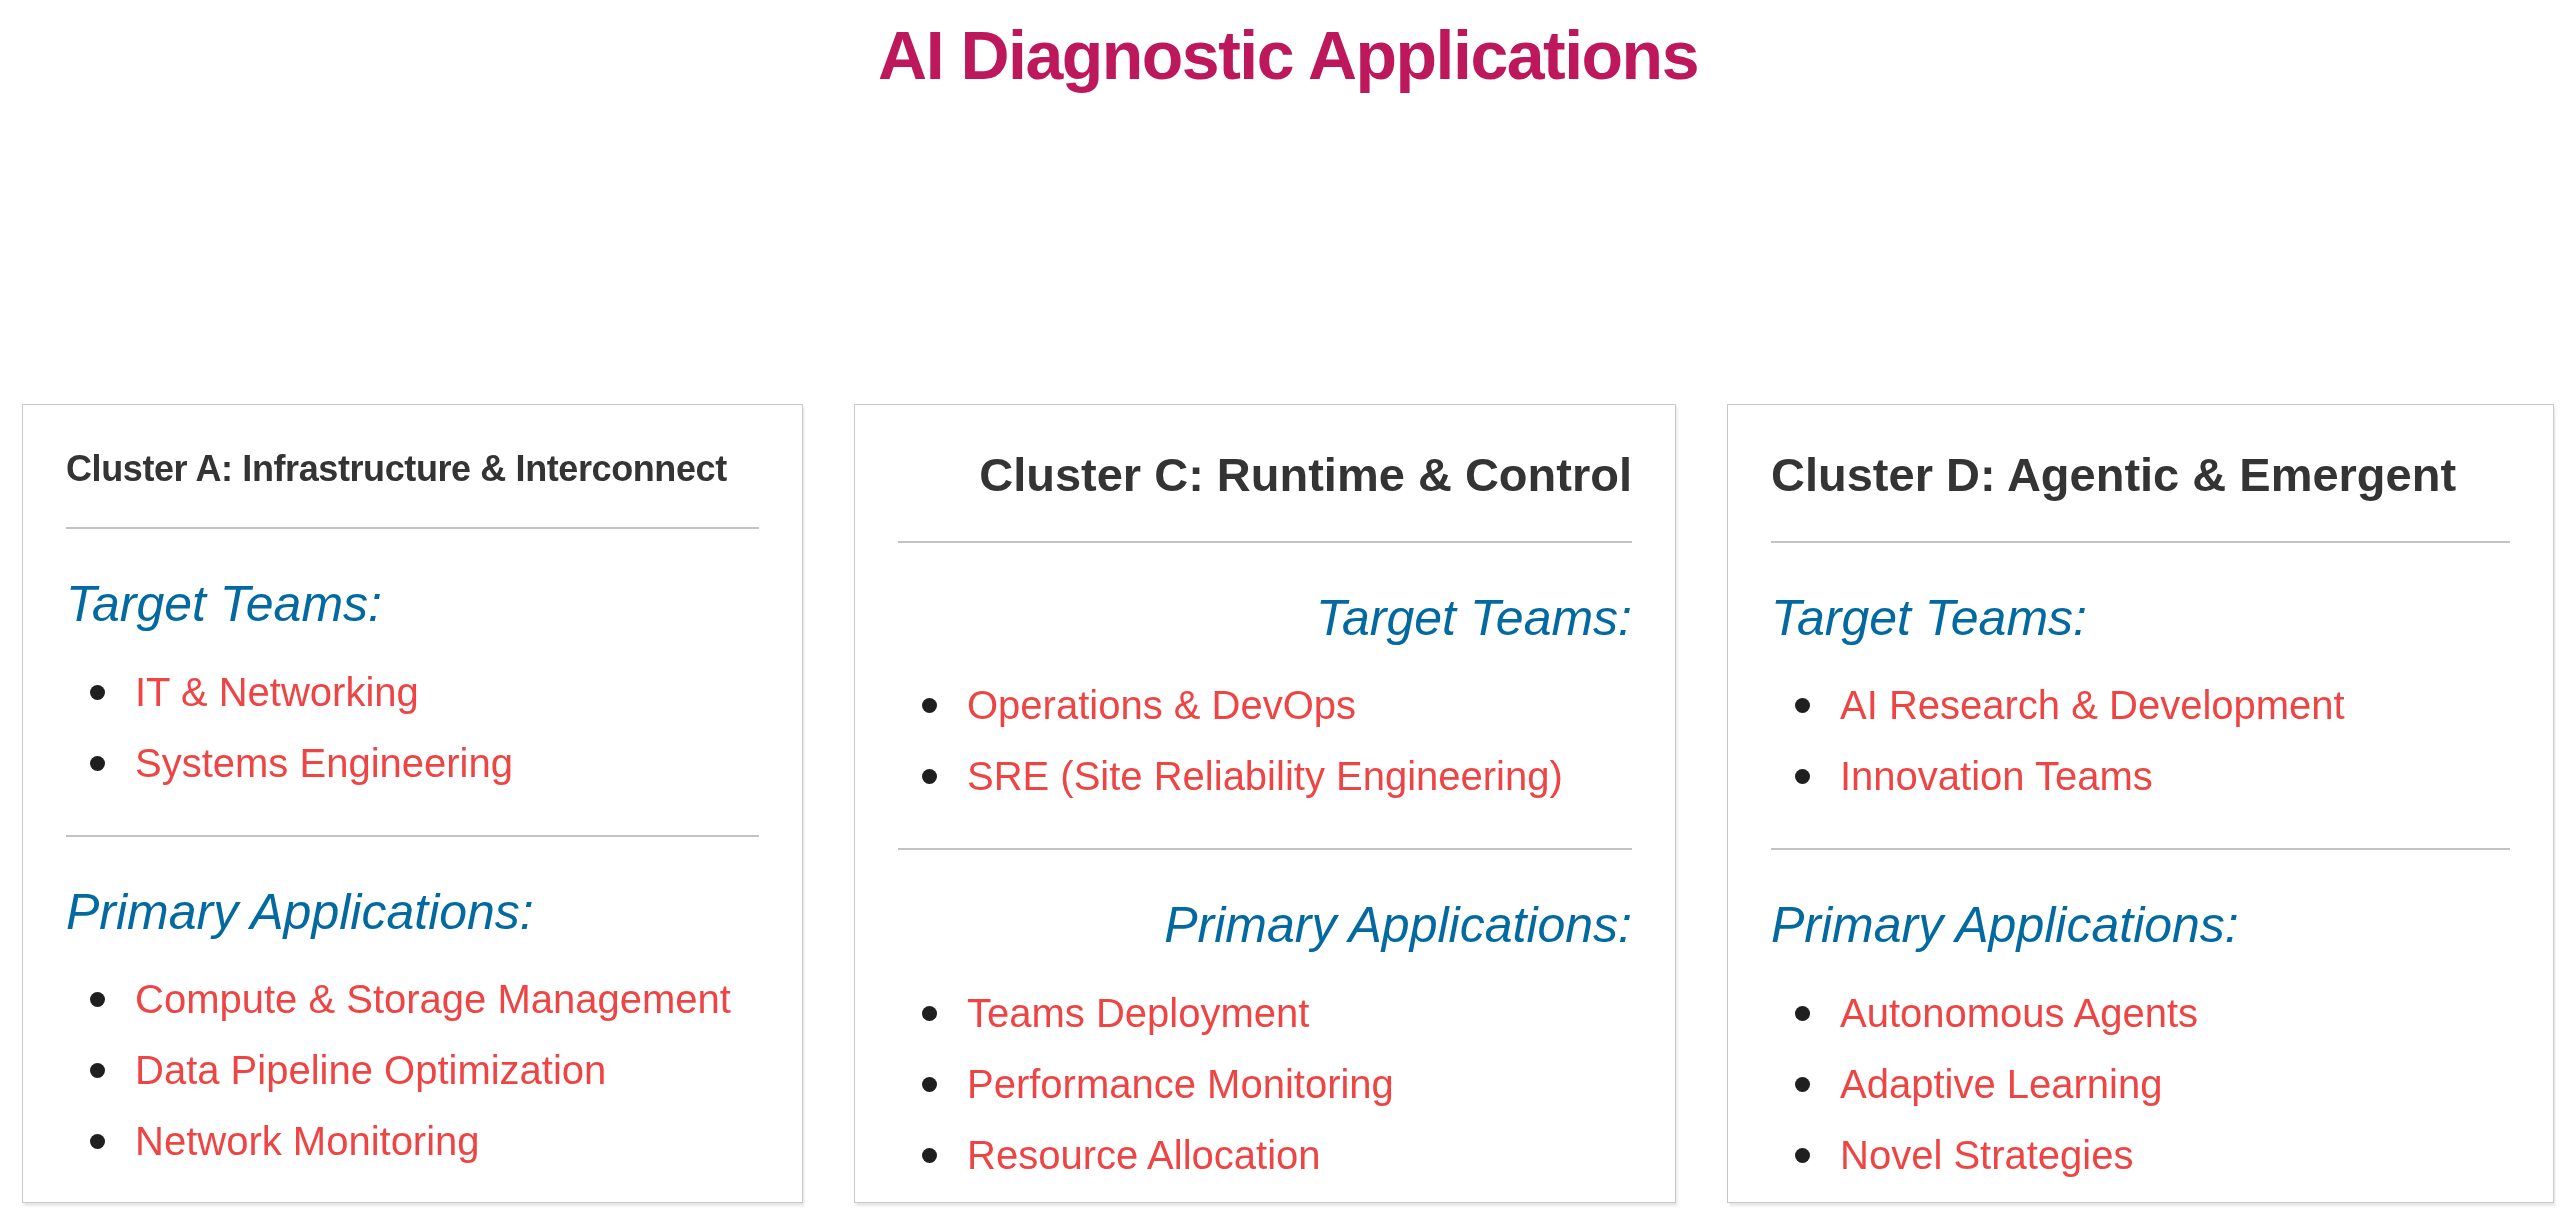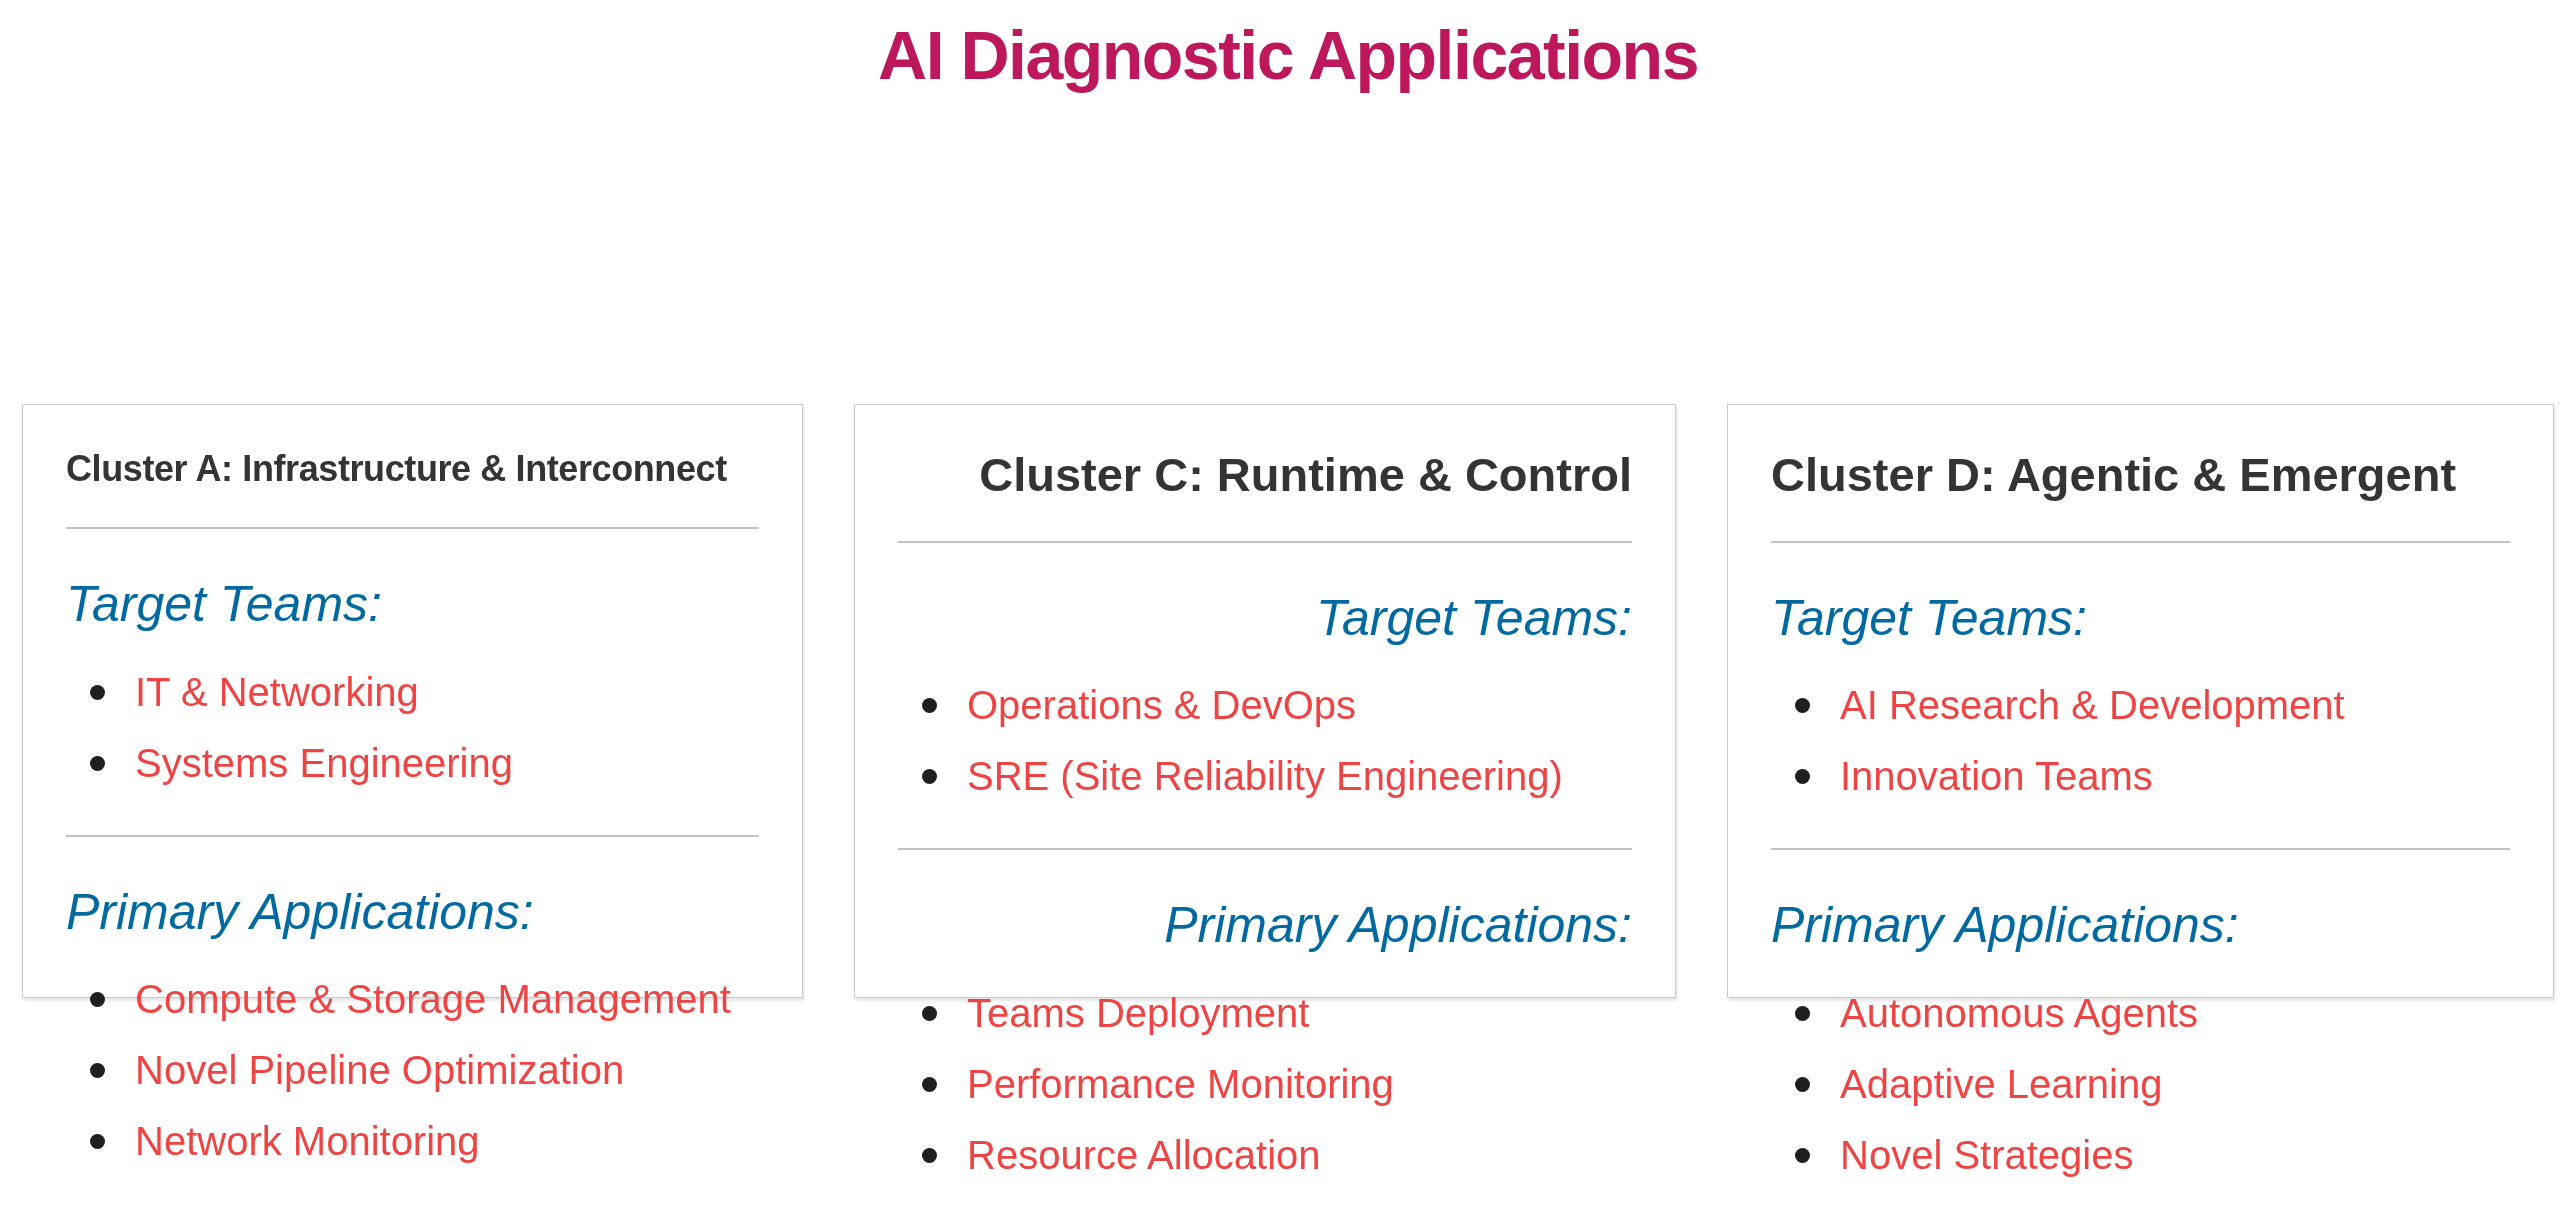--- a/index.html
+++ b/index.html
@@ -28,21 +28,21 @@
   .cards {
     position: absolute;
     top: 404px;
     left: 22px;
     right: 22px;
     display: flex;
     justify-content: space-between;
   }
   .card {
     box-sizing: border-box;
-    height: 594px;
+    height: 799px;
     background: #ffffff;
     border: 1.5px solid #c9c9c9;
     box-shadow: 1.5px 3px 2.2px rgba(0,0,0,0.10);
     padding: 41px 43px 0 43px;
   }
   .card-a { width: 781px; }
   .card-c { width: 822px; text-align: right; }
   .card-d { width: 827px; }
   .card-title {
     font-size: 47px;
@@ -114,21 +114,21 @@
       </ul>
       <hr class="divider">
       <div class="section-label">Primary Applications:</div>
       <ul class="bullet-list">
         <li>
             <span class="bullet"></span>
             <span>Compute &amp; Storage Management</span>
           </li>
         <li>
             <span class="bullet"></span>
-            <span>Novel Pipeline Optimization</span>
+            <span>Data Pipeline Optimization</span>
           </li>
         <li>
             <span class="bullet"></span>
             <span>Network Monitoring</span>
           </li>
       </ul>
     </div>
 
     <div class="card card-c">
       <div class="card-title">Cluster C: Runtime &amp; Control</div>

